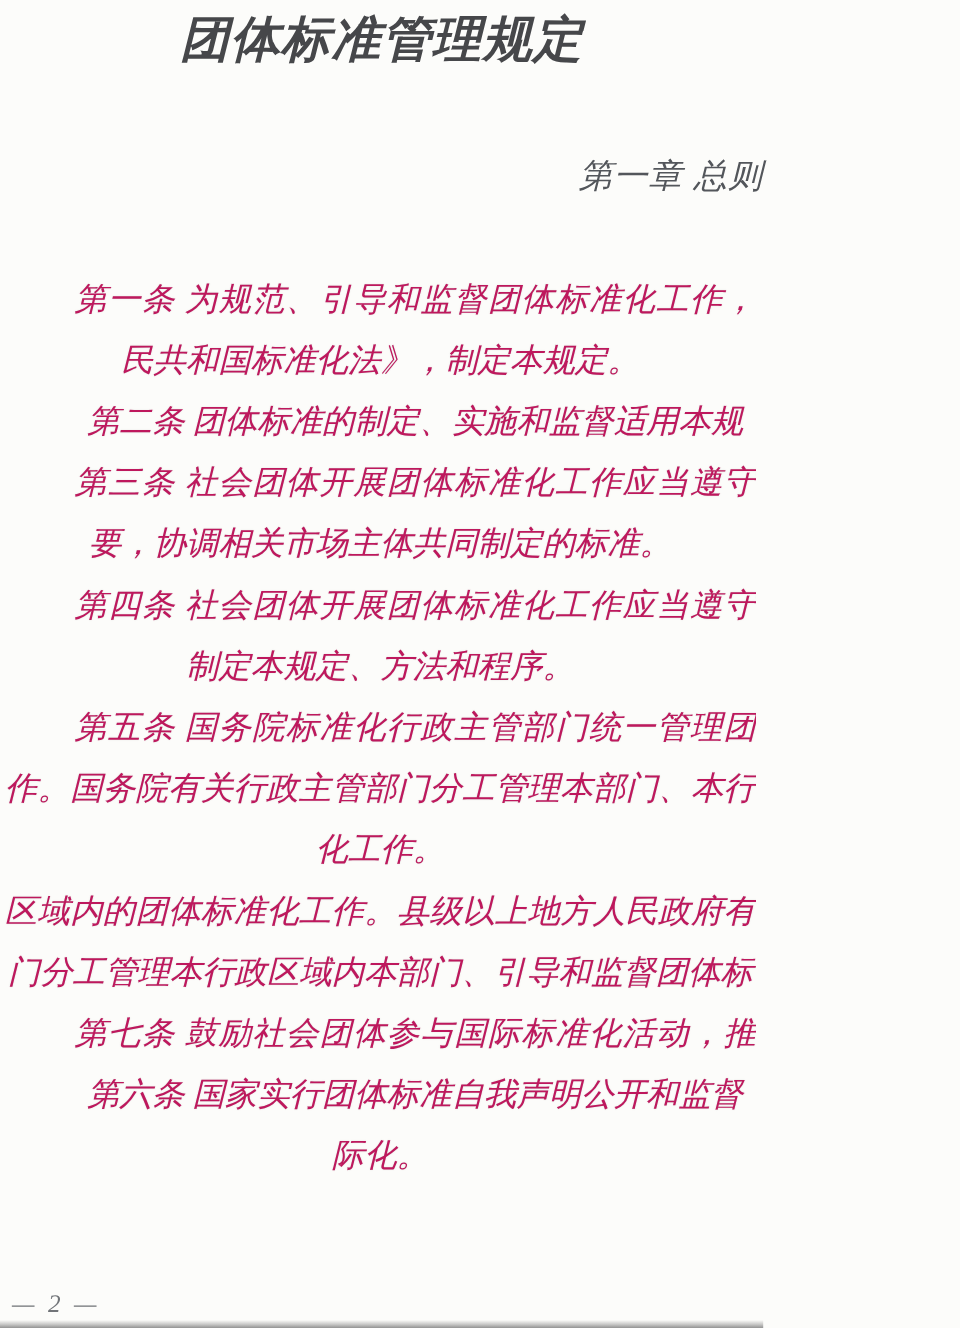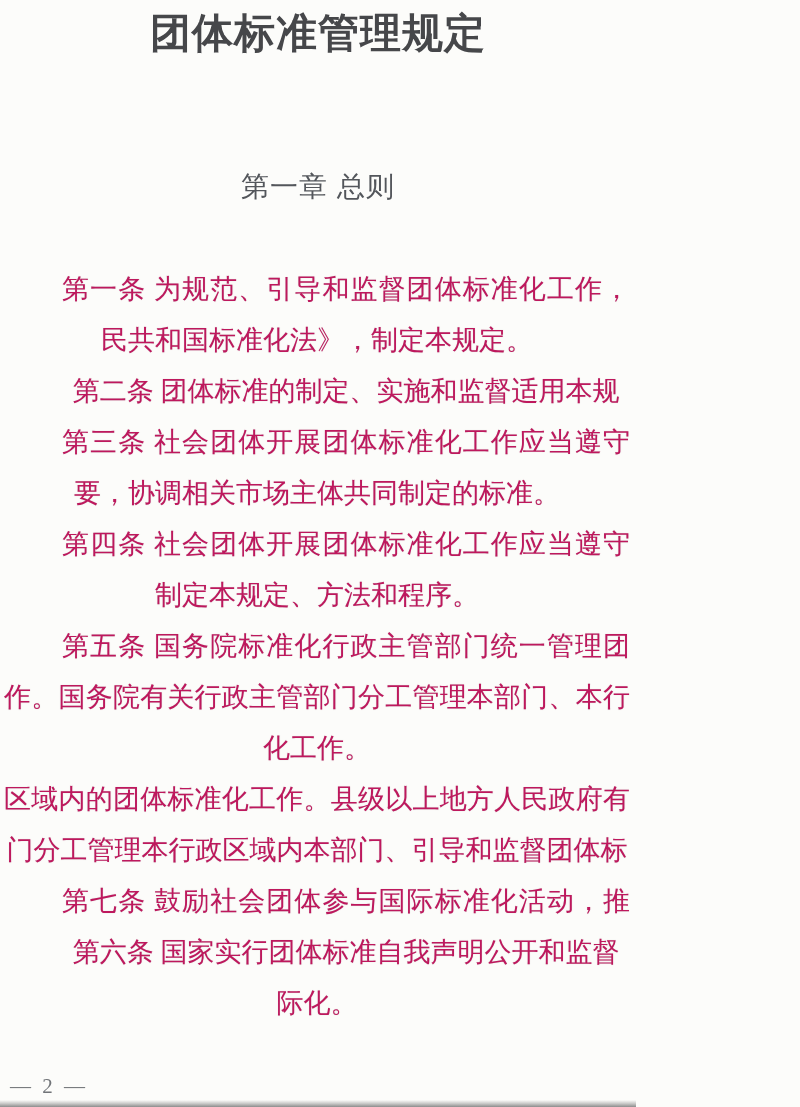--- a/index.html
+++ b/index.html
@@ -11,35 +11,36 @@
     height: 1107px;
     background: #fcfcfa;
     overflow: hidden;
     position: relative;
     font-family: "Liberation Serif", "DejaVu Serif", serif;
   }
   .page {
     width: 636px;
     height: 1107px;
     position: relative;
+    font-style: italic;
   }
   .title {
     margin: 0;
     padding-top: 8px;
     text-align: center;
     font-family: "Liberation Serif", "DejaVu Serif", serif;
     font-size: 41px;
     line-height: 50px;
     font-weight: bold;
     color: #46474a;
     letter-spacing: 1px;
   }
   .chapter {
-    margin-top: 111px;
-    text-align: center;
+    margin-top: 71px;
+    text-align: right;
     font-family: "Liberation Sans", "DejaVu Sans", sans-serif;
     font-size: 28px;
     line-height: 35px;
     font-weight: 500;
     color: #53565b;
     letter-spacing: 1px;
   }
   .body-text {
     margin-top: 60px;
     padding: 0 6px 0 4px;

